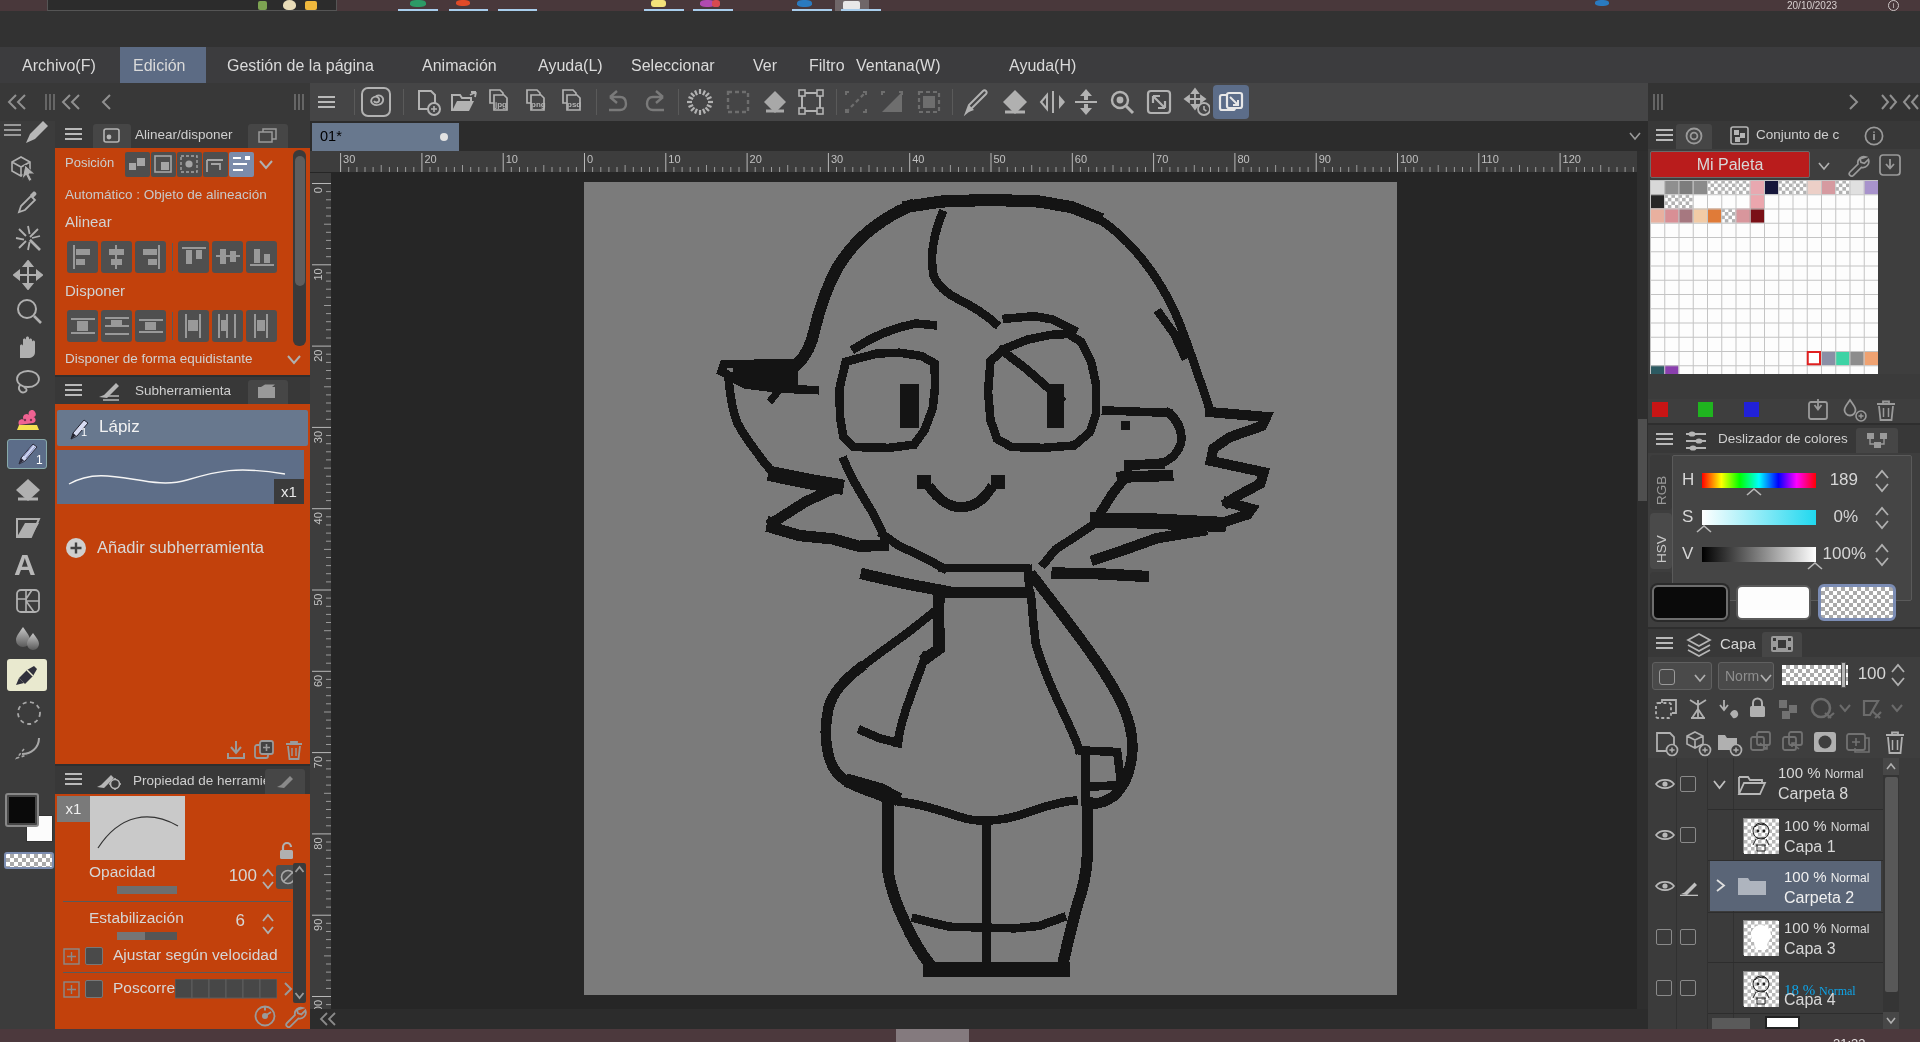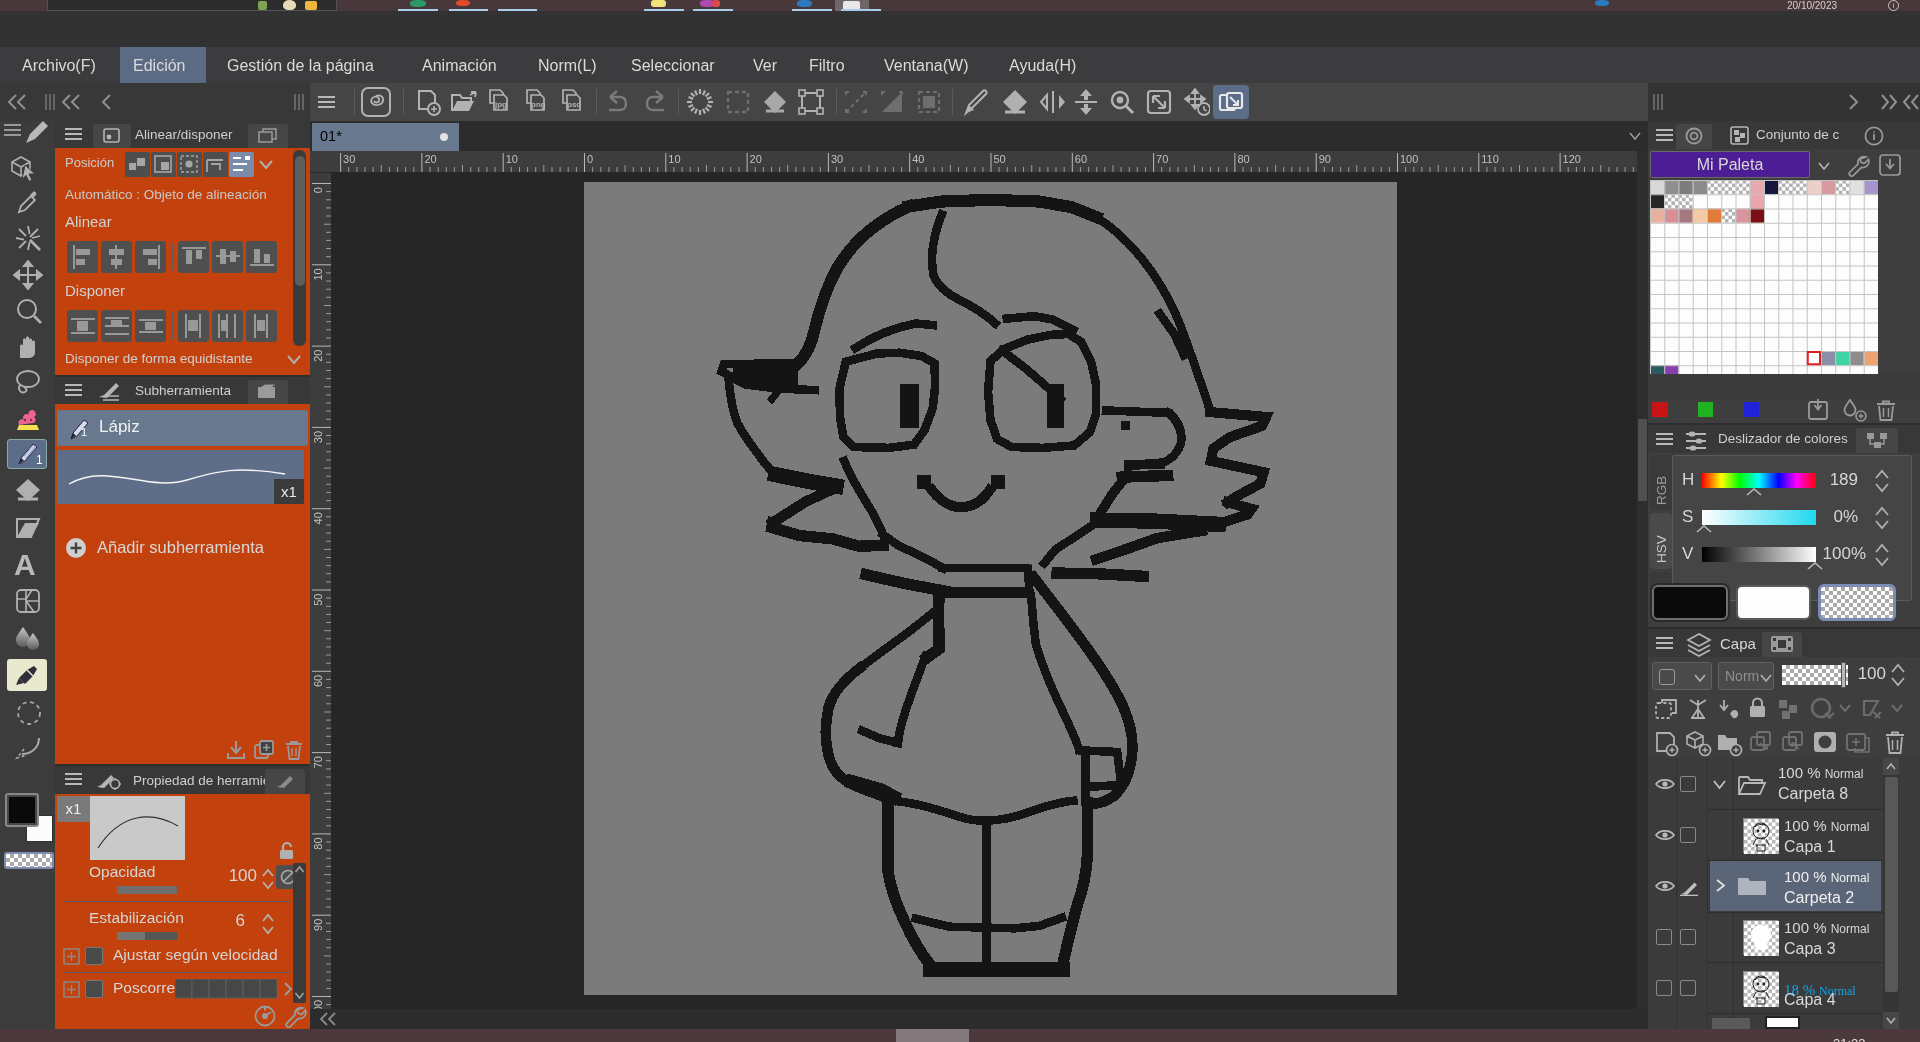--- a/index.html
+++ b/index.html
@@ -48,25 +48,25 @@
     <div class="abs" style="left:1888px;top:0px;width:11px;height:11px;border:1.5px solid #cfc8c8;border-radius:50%;color:#cfc8c8;font-size:8px;text-align:center;line-height:10px;">i</div>
   </div>
 
 
   <div class="abs" style="left:0;top:47px;width:1920px;height:36px;background:#3c3c3e;">
     <div class="abs" style="left:120px;top:0;width:86px;height:36px;background:#5c6b84;"></div>
     <div class="mi" style="left:22px;">Archivo(F)</div>
     <div class="mi" style="left:133px;">Edición</div>
     <div class="mi" style="left:227px;">Gestión de la página</div>
     <div class="mi" style="left:422px;">Animación</div>
-    <div class="mi" style="left:538px;">Norm(L)</div>
+    <div class="mi" style="left:538px;">Ayuda(L)</div>
     <div class="mi" style="left:631px;">Seleccionar</div>
     <div class="mi" style="left:753px;">Ver</div>
     <div class="mi" style="left:809px;">Filtro</div>
-    <div class="mi" style="left:884px;text-align:center;">Ventana(W)</div>
+    <div class="mi" style="left:856px;text-align:center;">Ventana(W)</div>
     <div class="mi" style="left:1009px;">Ayuda(H)</div>
   </div>
 
   <div class="abs" id="toolbar" style="left:0;top:83px;width:1920px;height:38px;background:#454546;">
     <div class="abs" style="left:0;top:0;width:310px;height:38px;background:#383838;"></div>
     <div class="abs" style="left:1648px;top:0;width:272px;height:38px;background:#333333;"></div>
 
     <svg class="abs" style="left:6px;top:11px" width="26" height="16">
         <path d="M10,1 L3,8 L10,15 M19,1 L12,8 L19,15" stroke="#909090" stroke-width="2" fill="none"></path>
       </svg>
@@ -1080,21 +1080,21 @@
           <rect x="4" y="4" width="5" height="5" fill="#b5b5b5"></rect>
           <rect x="10" y="7" width="5" height="5" fill="#b5b5b5"></rect>
           <rect x="5" y="11" width="5" height="5" fill="#b5b5b5"></rect>
         </svg>
       <div class="abs" style="left:108px;top:6px;font-size:13.5px;color:#cfcfcf;">Conjunto de c</div>
       <svg class="abs" style="left:216px;top:5px" width="20" height="20">
           <circle cx="10" cy="10" r="8.6" fill="none" stroke="#9a9a9a" stroke-width="1.7"></circle>
           <path d="M10,8 v6 M10,5.4 v1.4" stroke="#9a9a9a" stroke-width="1.8"></path>
         </svg>
     </div>
-    <div class="abs" style="left:2px;top:30px;width:160px;height:27px;background:#4c1d95;border:1px solid #6a6a6a;border-radius:2px;">
+    <div class="abs" style="left:2px;top:30px;width:160px;height:27px;background:#b91c1c;border:1px solid #6a6a6a;border-radius:2px;">
       <div style="width:100%;text-align:center;line-height:26px;font-size:16px;color:#d8d8d8;">Mi Paleta</div>
       <svg class="abs" style="left:166px;top:9px" width="14" height="10">
           <path d="M2,2 L7,8 L12,2" stroke="#b0b0b0" stroke-width="1.7" fill="none"></path>
         </svg>
     </div>
     <svg class="abs" style="left:198px;top:32px" width="24" height="24">
         <path d="M20,4 a6,6 0 0 0 -8,7 l-8,8 a2.4,2.4 0 0 0 3.4,3.4 l8,-8 a6,6 0 0 0 7,-8 l-4,4 l-3.4,-1 l-1,-3.4 z" fill="none" stroke="#9a9a9a" stroke-width="1.7"></path>
       </svg>
     <svg class="abs" style="left:230px;top:32px" width="24" height="24">
         <rect x="2" y="2" width="20" height="20" rx="3" fill="none" stroke="#9a9a9a" stroke-width="1.7"></rect>

